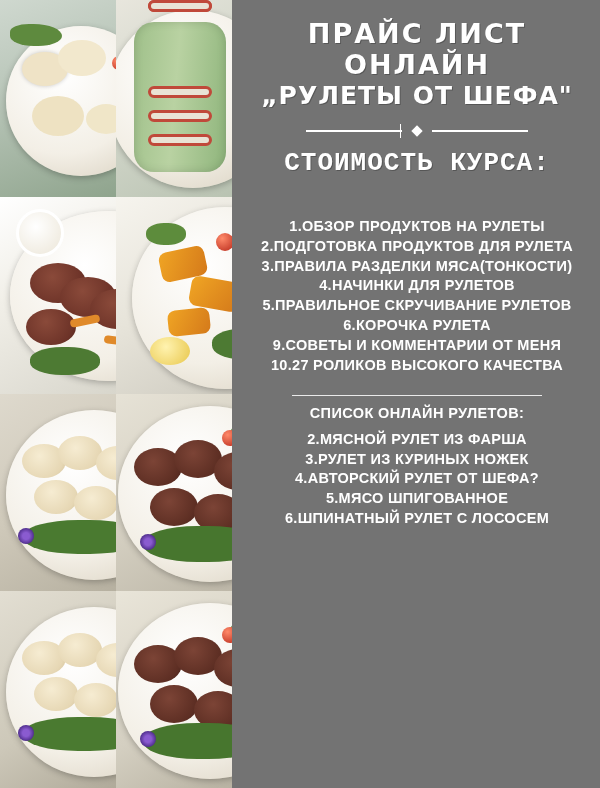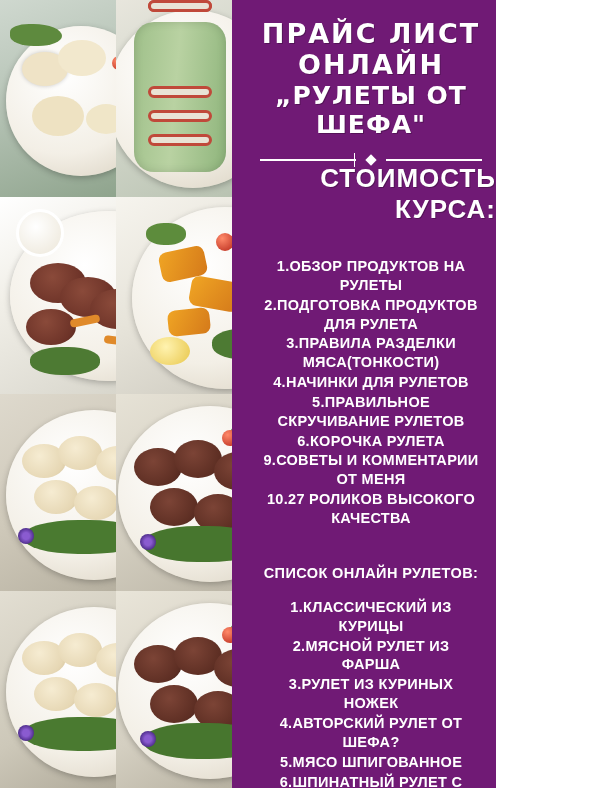--- a/index.html
+++ b/index.html
@@ -4,24 +4,24 @@
 <style>
   * { box-sizing: border-box; margin: 0; padding: 0; }
   html, body {
     width: 600px;
     height: 788px;
     overflow: hidden;
     font-family: "Liberation Sans", sans-serif;
   }
   .poster {
     position: relative;
-    width: 496px;
+    width: 600px;
     height: 788px;
     display: flex;
-    background: #701a75;
+    background: #737373;
   }
 
   
   .photos {
     width: 232px;
     height: 788px;
     display: flex;
     flex-direction: column;
     flex: 0 0 232px;
   }
@@ -189,46 +189,46 @@
   .diamond {
     position: absolute;
     left: 50%; top: 3px;
     width: 8px; height: 8px;
     margin-left: -4px;
     background: #fff;
     transform: rotate(45deg);
   }
 
   .price {
-    font-family: Liberation Sans, sans-serif;
+    font-family: Liberation Mono, monospace;
     font-weight: bold;
     text-transform: uppercase;
     font-size: 26px;
     letter-spacing: 1px;
     line-height: 1.2;
-    margin-bottom: 4px;
+    margin-bottom: 18px;
     text-shadow: 1px 1px 0 rgba(0,0,0,.25);
     text-align: right;
   }
   .price .amount { display: block; font-size: 29px; letter-spacing: 0.5px; }
 
   .block {
     width: 100%;
     margin-top: 12px;
   }
   .block-head {
     font-weight: bold;
     font-size: 14.5px;
     letter-spacing: .4px;
     text-transform: uppercase;
     line-height: 1.25;
   }
   ol.list {
     list-style: none;
-    margin: 16px;
+    margin: 8px;
     padding: 0;
   }
   ol.list li {
     font-weight: bold;
     font-size: 14.5px;
     letter-spacing: .3px;
     text-transform: uppercase;
     line-height: 1.3;
     margin-top: 1px;
   }
@@ -382,21 +382,20 @@
         <li>9.СОВЕТЫ И КОММЕНТАРИИ ОТ МЕНЯ</li>
         <li>10.27 РОЛИКОВ ВЫСОКОГО КАЧЕСТВА</li>
       </ol>
     </div>
 
     <div class="thin-rule"></div>
 
     <div class="block" style="margin-top:0">
       <div class="block-head">СПИСОК ОНЛАЙН РУЛЕТОВ:</div>
       <ol class="list">
-        <li>1.КЛАССИЧЕСКИЙ ИЗ КУРИЦЫ</li>
         <li>2.МЯСНОЙ РУЛЕТ ИЗ ФАРША</li>
         <li>3.РУЛЕТ ИЗ КУРИНЫХ НОЖЕК</li>
         <li>4.АВТОРСКИЙ РУЛЕТ ОТ ШЕФА?</li>
         <li>5.МЯСО ШПИГОВАННОЕ</li>
         <li>6.ШПИНАТНЫЙ РУЛЕТ С ЛОСОСЕМ</li>
       </ol>
     </div>
 
   </div>
 </div>

